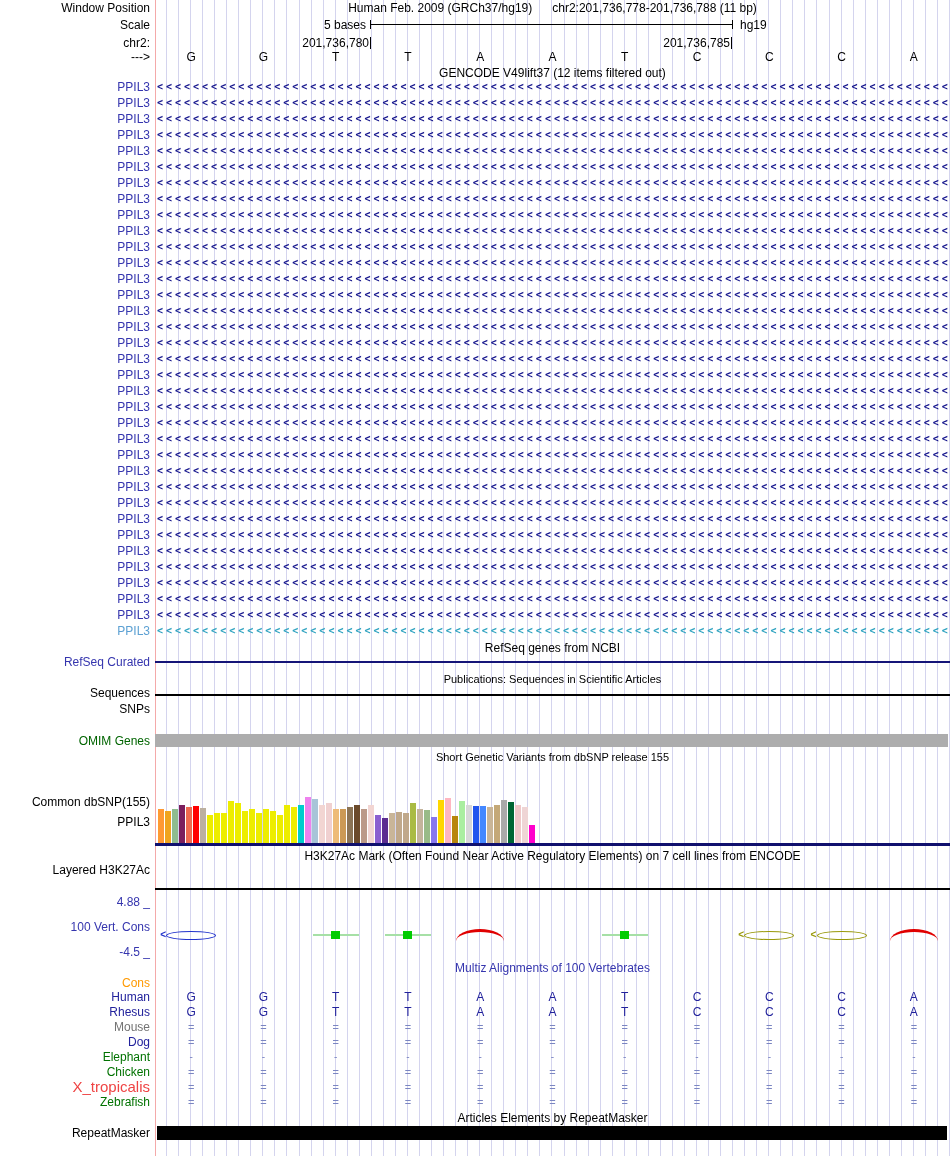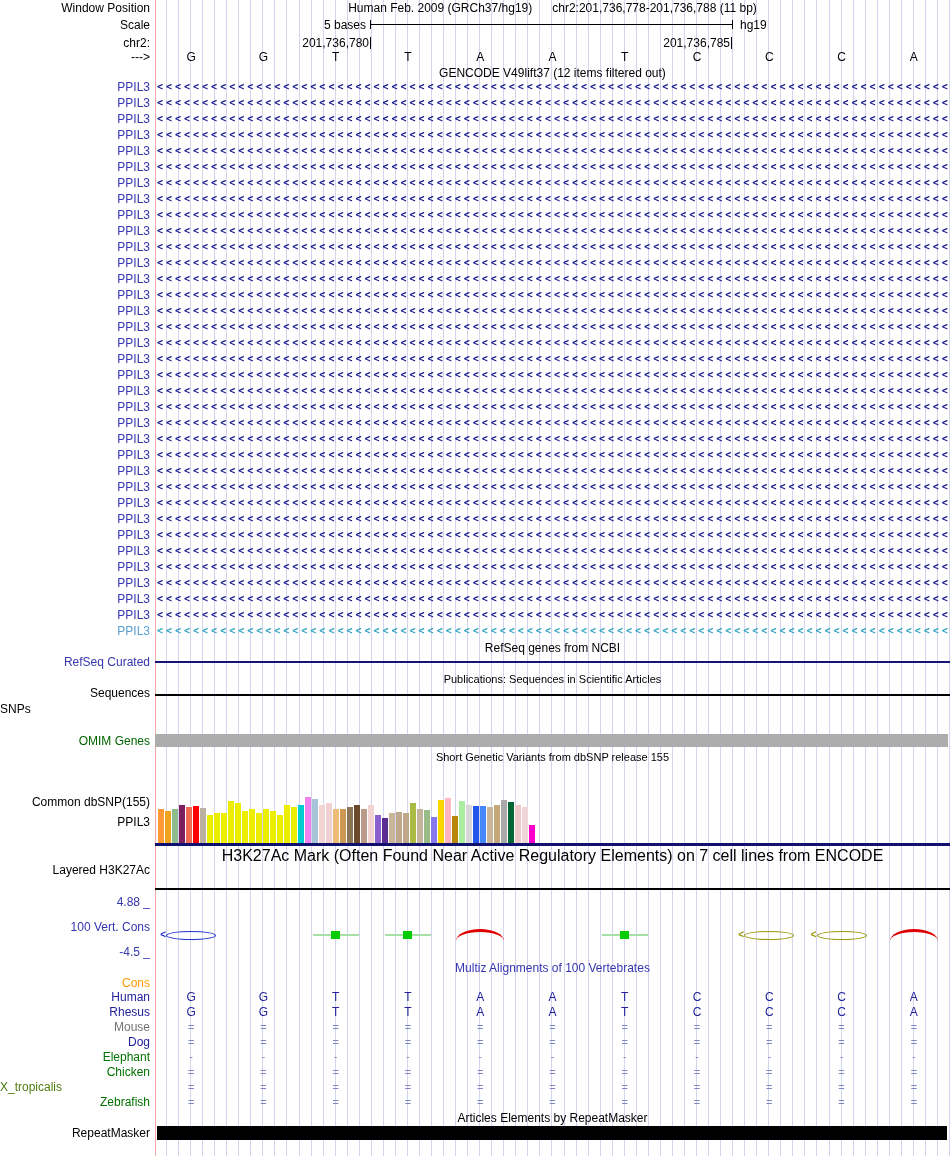--- a/index.html
+++ b/index.html
@@ -55,34 +55,34 @@
   <div class="shape omim-bar"></div>
   <div class="shape gtex-baseline"></div>
   <div class="shape h3k-baseline"></div>
   <div class="shape rmsk-bar"></div>
 <div style="position: absolute; left: 0px; top: 0px; width: 150px; text-align: right; color: rgb(0, 0, 0); font-size: 12px; line-height: 16px; white-space: nowrap;">Window Position</div>
     <div style="position: absolute; left: 0px; top: 17px; width: 150px; text-align: right; color: rgb(0, 0, 0); font-size: 12px; line-height: 16px; white-space: nowrap;">Scale</div>
     <div style="position: absolute; left: 0px; top: 35px; width: 150px; text-align: right; color: rgb(0, 0, 0); font-size: 12px; line-height: 16px; white-space: nowrap;">chr2:</div>
     <div style="position: absolute; left: 0px; top: 49px; width: 150px; text-align: right; color: rgb(0, 0, 0); font-size: 12px; line-height: 16px; white-space: nowrap;">---&gt;</div>
     <div style="position: absolute; left: 0px; top: 654px; width: 150px; text-align: right; color: rgb(53, 53, 174); font-size: 12px; line-height: 16px; white-space: nowrap;">RefSeq Curated</div>
     <div style="position: absolute; left: 0px; top: 685px; width: 150px; text-align: right; color: rgb(0, 0, 0); font-size: 12px; line-height: 16px; white-space: nowrap;">Sequences</div>
-    <div style="position: absolute; left: 0px; top: 701px; width: 150px; text-align: left; color: rgb(0, 0, 0); font-size: 12px; line-height: 16px; white-space: nowrap;">SNPs</div>
+    <div style="position: absolute; left: 0px; top: 701px; width: 150px; text-align: right; color: rgb(0, 0, 0); font-size: 12px; line-height: 16px; white-space: nowrap;">SNPs</div>
     <div style="position: absolute; left: 0px; top: 733px; width: 150px; text-align: right; color: rgb(0, 100, 0); font-size: 12px; line-height: 16px; white-space: nowrap;">OMIM Genes</div>
     <div style="position: absolute; left: 0px; top: 794px; width: 150px; text-align: right; color: rgb(0, 0, 0); font-size: 12px; line-height: 16px; white-space: nowrap;">Common dbSNP(155)</div>
     <div style="position: absolute; left: 0px; top: 814px; width: 150px; text-align: right; color: rgb(0, 0, 0); font-size: 12px; line-height: 16px; white-space: nowrap;">PPIL3</div>
     <div style="position: absolute; left: 0px; top: 862px; width: 150px; text-align: right; color: rgb(0, 0, 0); font-size: 12px; line-height: 16px; white-space: nowrap;">Layered H3K27Ac</div>
     <div style="position: absolute; left: 0px; top: 894px; width: 150px; text-align: right; color: rgb(53, 53, 174); font-size: 12px; line-height: 16px; white-space: nowrap;">4.88 _</div>
     <div style="position: absolute; left: 0px; top: 919px; width: 150px; text-align: right; color: rgb(53, 53, 174); font-size: 12px; line-height: 16px; white-space: nowrap;">100 Vert. Cons</div>
     <div style="position: absolute; left: 0px; top: 944px; width: 150px; text-align: right; color: rgb(53, 53, 174); font-size: 12px; line-height: 16px; white-space: nowrap;">-4.5 _</div>
     <div style="position: absolute; left: 0px; top: 1125px; width: 150px; text-align: right; color: rgb(0, 0, 0); font-size: 12px; line-height: 16px; white-space: nowrap;">RepeatMasker</div>
     <div style="position: absolute; left: 155px; top: 65px; width: 795px; text-align: center; color: rgb(0, 0, 0); font-size: 12px; line-height: 16px; white-space: nowrap;">GENCODE V49lift37 (12 items filtered out)</div>
     <div style="position: absolute; left: 155px; top: 671px; width: 795px; text-align: center; color: rgb(0, 0, 0); font-size: 11px; line-height: 16px; white-space: nowrap;">Publications: Sequences in Scientific Articles</div>
     <div style="position: absolute; left: 155px; top: 640px; width: 795px; text-align: center; color: rgb(0, 0, 0); font-size: 12px; line-height: 16px; white-space: nowrap;">RefSeq genes from NCBI</div>
     <div style="position: absolute; left: 155px; top: 749px; width: 795px; text-align: center; color: rgb(0, 0, 0); font-size: 11px; line-height: 16px; white-space: nowrap;">Short Genetic Variants from dbSNP release 155</div>
-    <div style="position: absolute; left: 155px; top: 848px; width: 795px; text-align: center; color: rgb(0, 0, 0); font-size: 16px; line-height: 16px; white-space: nowrap;">H3K27Ac Mark (Often Found Near Active Regulatory Elements) on 7 cell lines from ENCODE</div>
+    <div style="position: absolute; left: 155px; top: 848px; width: 795px; text-align: center; color: rgb(0, 0, 0); font-size: 12px; line-height: 16px; white-space: nowrap;">H3K27Ac Mark (Often Found Near Active Regulatory Elements) on 7 cell lines from ENCODE</div>
     <div style="position: absolute; left: 155px; top: 960px; width: 795px; text-align: center; color: rgb(53, 53, 174); font-size: 12px; line-height: 16px; white-space: nowrap;">Multiz Alignments of 100 Vertebrates</div>
     <div style="position: absolute; left: 155px; top: 1110px; width: 795px; text-align: center; color: rgb(0, 0, 0); font-size: 12px; line-height: 16px; white-space: nowrap;">Articles Elements by RepeatMasker</div>
     <div style="position: absolute; left: 155px; top: 50px; width: 72.2727px; text-align: center; font-size: 12px; line-height: 14px; color: rgb(0, 0, 0);">G</div>
     <div style="position: absolute; left: 227.273px; top: 50px; width: 72.2727px; text-align: center; font-size: 12px; line-height: 14px; color: rgb(0, 0, 0);">G</div>
     <div style="position: absolute; left: 299.545px; top: 50px; width: 72.2727px; text-align: center; font-size: 12px; line-height: 14px; color: rgb(0, 0, 0);">T</div>
     <div style="position: absolute; left: 371.818px; top: 50px; width: 72.2727px; text-align: center; font-size: 12px; line-height: 14px; color: rgb(0, 0, 0);">T</div>
     <div style="position: absolute; left: 444.091px; top: 50px; width: 72.2727px; text-align: center; font-size: 12px; line-height: 14px; color: rgb(0, 0, 0);">A</div>
     <div style="position: absolute; left: 516.364px; top: 50px; width: 72.2727px; text-align: center; font-size: 12px; line-height: 14px; color: rgb(0, 0, 0);">A</div>
     <div style="position: absolute; left: 588.636px; top: 50px; width: 72.2727px; text-align: center; font-size: 12px; line-height: 14px; color: rgb(0, 0, 0);">T</div>
     <div style="position: absolute; left: 660.909px; top: 50px; width: 72.2727px; text-align: center; font-size: 12px; line-height: 14px; color: rgb(0, 0, 0);">C</div>
@@ -293,21 +293,21 @@
     <div style="position: absolute; left: 227.273px; top: 1064px; width: 72.2727px; text-align: center; color: rgb(123, 134, 194); font-size: 11px; line-height: 16px;">=</div>
     <div style="position: absolute; left: 299.545px; top: 1064px; width: 72.2727px; text-align: center; color: rgb(123, 134, 194); font-size: 11px; line-height: 16px;">=</div>
     <div style="position: absolute; left: 371.818px; top: 1064px; width: 72.2727px; text-align: center; color: rgb(123, 134, 194); font-size: 11px; line-height: 16px;">=</div>
     <div style="position: absolute; left: 444.091px; top: 1064px; width: 72.2727px; text-align: center; color: rgb(123, 134, 194); font-size: 11px; line-height: 16px;">=</div>
     <div style="position: absolute; left: 516.364px; top: 1064px; width: 72.2727px; text-align: center; color: rgb(123, 134, 194); font-size: 11px; line-height: 16px;">=</div>
     <div style="position: absolute; left: 588.636px; top: 1064px; width: 72.2727px; text-align: center; color: rgb(123, 134, 194); font-size: 11px; line-height: 16px;">=</div>
     <div style="position: absolute; left: 660.909px; top: 1064px; width: 72.2727px; text-align: center; color: rgb(123, 134, 194); font-size: 11px; line-height: 16px;">=</div>
     <div style="position: absolute; left: 733.182px; top: 1064px; width: 72.2727px; text-align: center; color: rgb(123, 134, 194); font-size: 11px; line-height: 16px;">=</div>
     <div style="position: absolute; left: 805.455px; top: 1064px; width: 72.2727px; text-align: center; color: rgb(123, 134, 194); font-size: 11px; line-height: 16px;">=</div>
     <div style="position: absolute; left: 877.727px; top: 1064px; width: 72.2727px; text-align: center; color: rgb(123, 134, 194); font-size: 11px; line-height: 16px;">=</div>
-    <div style="position: absolute; left: 0px; top: 1079px; width: 150px; text-align: left; color: #4d7c0f; font-size: 12px; line-height: 16px; white-space: nowrap;">X_tropicalis</div>
+    <div style="position: absolute; left: 0px; top: 1079px; width: 150px; text-align: right; color: #ef4444; font-size: 15px; line-height: 16px; white-space: nowrap;">X_tropicalis</div>
     <div style="position: absolute; left: 155px; top: 1079px; width: 72.2727px; text-align: center; color: rgb(123, 134, 194); font-size: 11px; line-height: 16px;">=</div>
     <div style="position: absolute; left: 227.273px; top: 1079px; width: 72.2727px; text-align: center; color: rgb(123, 134, 194); font-size: 11px; line-height: 16px;">=</div>
     <div style="position: absolute; left: 299.545px; top: 1079px; width: 72.2727px; text-align: center; color: rgb(123, 134, 194); font-size: 11px; line-height: 16px;">=</div>
     <div style="position: absolute; left: 371.818px; top: 1079px; width: 72.2727px; text-align: center; color: rgb(123, 134, 194); font-size: 11px; line-height: 16px;">=</div>
     <div style="position: absolute; left: 444.091px; top: 1079px; width: 72.2727px; text-align: center; color: rgb(123, 134, 194); font-size: 11px; line-height: 16px;">=</div>
     <div style="position: absolute; left: 516.364px; top: 1079px; width: 72.2727px; text-align: center; color: rgb(123, 134, 194); font-size: 11px; line-height: 16px;">=</div>
     <div style="position: absolute; left: 588.636px; top: 1079px; width: 72.2727px; text-align: center; color: rgb(123, 134, 194); font-size: 11px; line-height: 16px;">=</div>
     <div style="position: absolute; left: 660.909px; top: 1079px; width: 72.2727px; text-align: center; color: rgb(123, 134, 194); font-size: 11px; line-height: 16px;">=</div>
     <div style="position: absolute; left: 733.182px; top: 1079px; width: 72.2727px; text-align: center; color: rgb(123, 134, 194); font-size: 11px; line-height: 16px;">=</div>
     <div style="position: absolute; left: 805.455px; top: 1079px; width: 72.2727px; text-align: center; color: rgb(123, 134, 194); font-size: 11px; line-height: 16px;">=</div>

